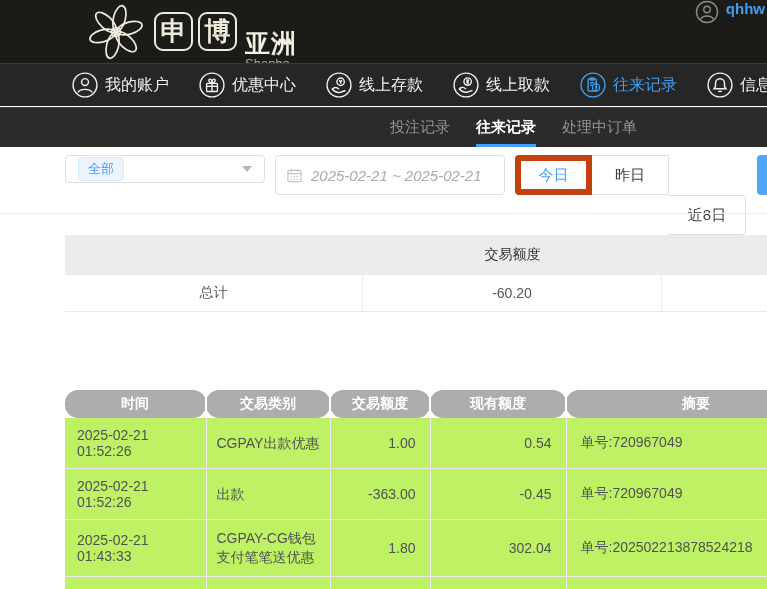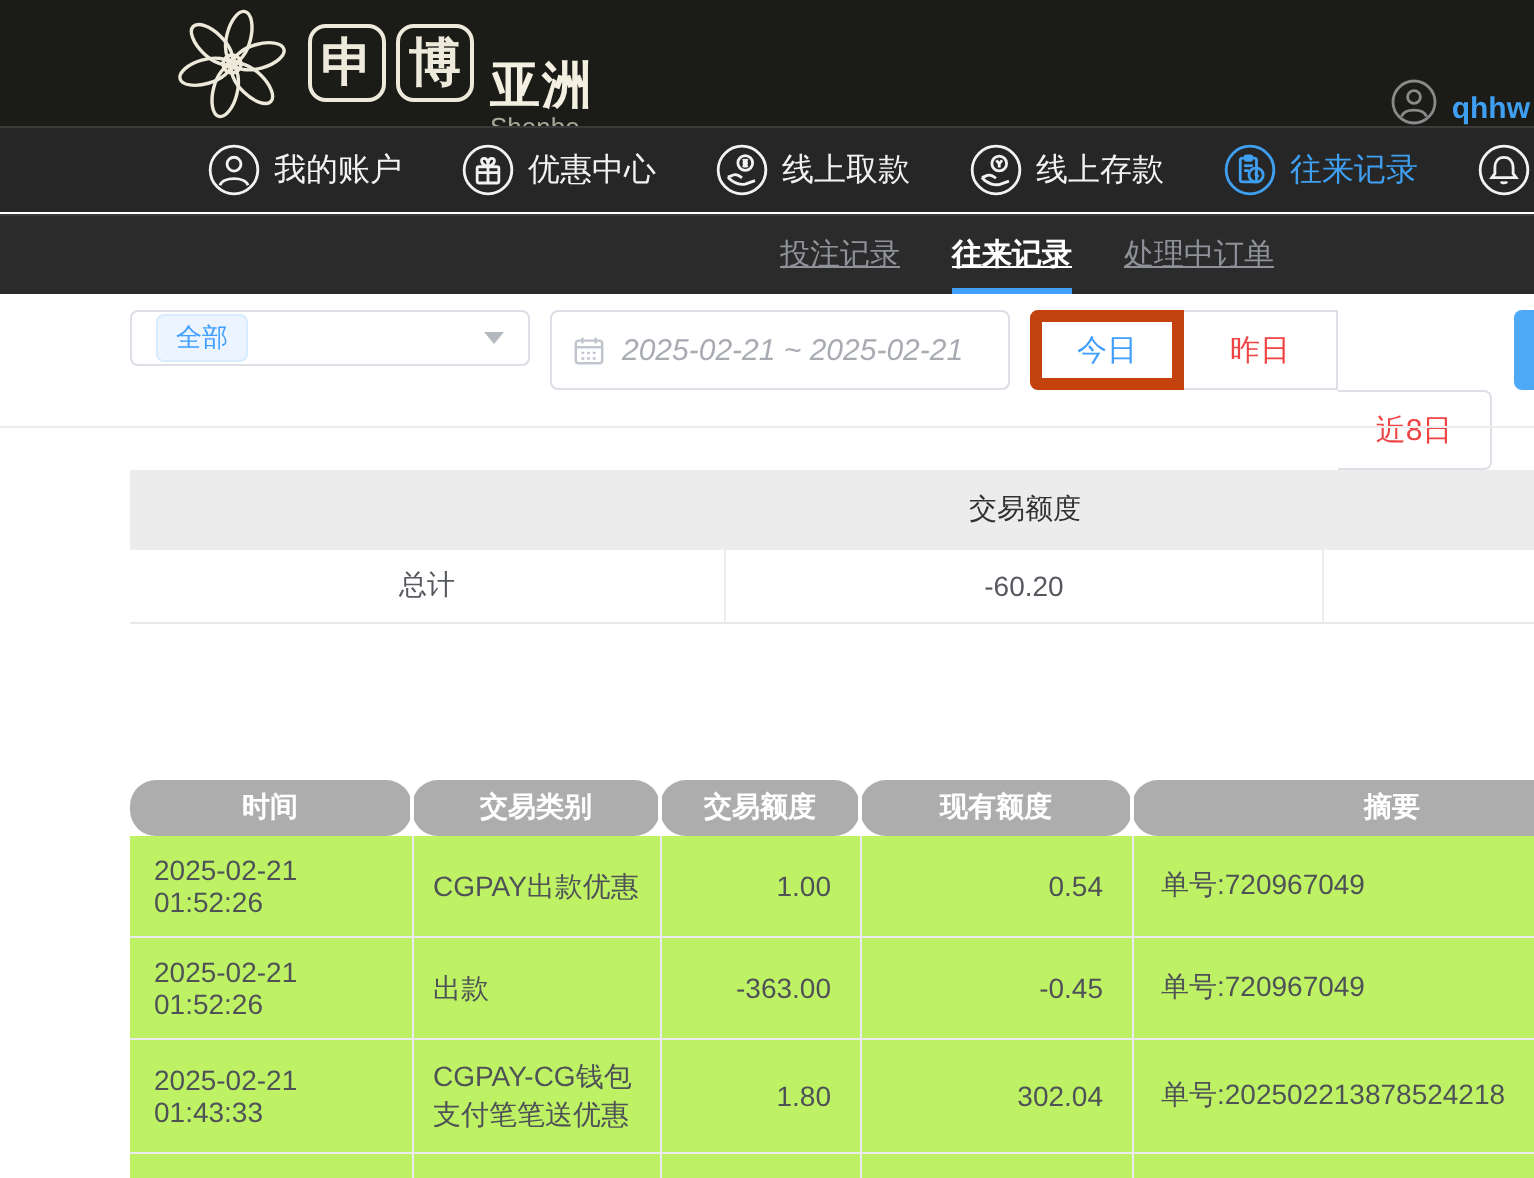--- a/index.html
+++ b/index.html
@@ -9,49 +9,49 @@
 
   
   .topbar { position:absolute; left:0; top:0; width:767px; height:63px; background:#1b1b18; display:flex; align-items:center; }
   .logo { display:flex; align-items:center; margin-left:84px; }
   .logo-flower { margin-right:6px; }
   .logo-box { width:39px; height:39px; border:2.5px solid #eeeadb; border-radius:9px; color:#eeeadb;
               font-size:26px; font-weight:bold; display:flex; align-items:center; justify-content:center; margin-right:5px; }
   .logo-right { display:flex; flex-direction:column; justify-content:center; margin-left:3px;margin-top:39px; }
   .logo-asia { color:#f3f0e2; font-size:25px; font-weight:bold; letter-spacing:1px; line-height:1; }
   .logo-latin { color:#aaa89a; font-size:13px; line-height:1.2; }
-  .account { position:absolute; right:0; top:0; height:63px; display:flex; align-items:flex-end; gap:7px; padding-right:2px; cursor:pointer; }
+  .account { position:absolute; right:0; top:0; height:63px; display:flex; align-items:flex-start; gap:7px; padding-right:2px; cursor:pointer; }
   .account svg { flex:0 0 auto; }
   .account-name { color:#3f9ff0; font-size:15px; font-weight:bold; white-space:nowrap; }
 
   
   .mainnav { position:absolute; left:0; top:63px; width:767px; height:43px; background:#262626; border-top:1px solid #3a3a3a;
-             display:flex; align-items:center; padding-left:104px; column-gap:30px; overflow:hidden; }
+             display:flex; align-items:center; padding-left:72px; column-gap:30px; overflow:hidden; }
   .nav-item { display:flex; align-items:center; gap:7px; color:#f2f2f2; font-size:16px; white-space:nowrap; cursor:pointer; flex:0 0 auto; }
   .nav-item.active { color:#3f9ff0; }
   .nav-item svg { display:block; }
 
   
   .subnav { position:absolute; left:0; top:107px; width:767px; height:40px; background:#2b2b2b; border-top:1px solid #3a3a3a;
             display:flex; align-items:stretch; padding-left:390px; column-gap:26px; }
-  .tab { position:relative; display:flex; align-items:center; color:#8f9399; font-size:15px; cursor:pointer; white-space:nowrap;text-decoration:underline; }
+  .tab { position:relative; display:flex; align-items:center; color:#8f9399; font-size:15px; cursor:pointer; white-space:nowrap; }
   .tab.active { color:#ffffff; font-weight:bold; }
   .tab.active::after { content:""; position:absolute; left:0; right:0; bottom:0; height:3px; background:#409eff; }
 
   
   .filters { position:absolute; left:0; top:155px; width:767px; height:40px; }
   .select-box { position:absolute; left:65px; top:0; width:200px; height:28px; background:#fff; border:1px solid #dcdfe6; border-radius:4px;
                 display:flex; align-items:center; padding:0 12px; cursor:pointer; }
   .chip { background:#ecf5ff; border:1px solid #d9ecff; color:#409eff; font-size:13px; border-radius:4px; padding:3px 9px; line-height:1.2; }
   .caret-down { margin-left:auto; width:0; height:0; border-left:5px solid transparent; border-right:5px solid transparent; border-top:6px solid #b4b8bf; }
   .date-box { position:absolute; left:275px; top:0; width:230px; height:40px; background:#fff; border:1px solid #dcdfe6; border-radius:4px;
               display:flex; align-items:center; gap:8px; padding:0 10px; cursor:text;font-style:italic; }
   .date-text { color:#a8abb2; font-size:15px; white-space:nowrap; }
   .btn-group { position:absolute; left:515px; top:0; display:flex; }
-  .qbtn { width:77px; height:40px; background:#fff; border:1px solid #dcdfe6; border-left-width:0; color:#ef4444; font-size:15px;
+  .qbtn { width:77px; height:40px; background:#fff; border:1px solid #dcdfe6; border-left-width:0; color:#404040; font-size:15px;
           display:flex; align-items:center; justify-content:center; cursor:pointer; }
   .qbtn:first-child { border-left-width:1px; border-radius:4px 0 0 4px; }
   .qbtn:last-child { border-radius:0 4px 4px 0;margin-top:40px; }
   .qbtn.active { border:6px solid #c2410c; color:#409eff;align-items:center; }
   .search-btn { position:absolute; left:757px; top:0; width:26px; height:40px; background:#4da9f5; border-radius:4px; cursor:pointer; }
   .divider { position:absolute; left:0; top:213px; width:767px; height:1px; background:#ededed; }
 
   
   .summary { position:absolute; left:65px; top:235px; width:760px; }
   .summary .s-head { display:flex; background:#ececec; height:40px; }
@@ -140,36 +140,36 @@
           <rect x="7" y="10.5" width="10" height="7.5" rx="0.8"></rect>
           <line x1="7" y1="13.2" x2="17" y2="13.2"></line>
           <line x1="12" y1="10.5" x2="12" y2="18"></line>
           <path d="M12 10.5 C 9 9.8 8 6.8 10.2 6.6 C 12 6.5 12 9.5 12 10.5 C 12 9.5 12 6.5 13.8 6.6 C 16 6.8 15 9.8 12 10.5 Z"></path>
       </svg>
       <span>优惠中心</span>
     </div>
     <div class="nav-item">
       <svg width="26" height="26" viewBox="0 0 24 24" fill="none" stroke="currentColor" stroke-width="1.3">
         <circle cx="12" cy="12" r="11"></circle>
+          <circle cx="13.5" cy="9" r="3.4"></circle>
+          <path d="M12.2 7.5 l1.3 1.7 1.3 -1.7 M13.5 9.2 v1.6"></path>
+          <path d="M5.5 15.5 c2.5 3 6 3.6 8 3.2 l4.5 -1.6"></path>
+          <path d="M5.5 15.5 l2.5 -1 c1.5 -0.5 3 0.5 4 1.3"></path>
+      </svg>
+      <span>线上存款</span>
+    </div>
+    <div class="nav-item">
+      <svg width="26" height="26" viewBox="0 0 24 24" fill="none" stroke="currentColor" stroke-width="1.3">
+        <circle cx="12" cy="12" r="11"></circle>
           <circle cx="13.5" cy="8.8" r="3.4"></circle>
           <path d="M12.3 7.6 c2.4 -1 2.4 3.4 0 2.4 m2.4 -2.4 c-2.4 -1 -2.4 3.4 0 2.4"></path>
           <path d="M5.5 15.3 c2.5 3 6 3.6 8 3.2 l4.5 -1.6"></path>
           <path d="M5.5 15.3 l2.5 -1 c1.5 -0.5 3 0.5 4 1.3"></path>
       </svg>
       <span>线上取款</span>
-    </div>
-    <div class="nav-item">
-      <svg width="26" height="26" viewBox="0 0 24 24" fill="none" stroke="currentColor" stroke-width="1.3">
-        <circle cx="12" cy="12" r="11"></circle>
-          <circle cx="13.5" cy="9" r="3.4"></circle>
-          <path d="M12.2 7.5 l1.3 1.7 1.3 -1.7 M13.5 9.2 v1.6"></path>
-          <path d="M5.5 15.5 c2.5 3 6 3.6 8 3.2 l4.5 -1.6"></path>
-          <path d="M5.5 15.5 l2.5 -1 c1.5 -0.5 3 0.5 4 1.3"></path>
-      </svg>
-      <span>线上存款</span>
     </div>
     <div class="nav-item active">
       <svg width="26" height="26" viewBox="0 0 24 24" fill="none" stroke="currentColor" stroke-width="1.3">
         <circle cx="12" cy="12" r="11"></circle>
           <rect x="7.5" y="6.5" width="7.5" height="11" rx="1"></rect>
           <rect x="9.8" y="5.5" width="3" height="2" rx="0.5"></rect>
           <line x1="9.3" y1="10" x2="13.3" y2="10"></line>
           <line x1="9.3" y1="12.3" x2="11.5" y2="12.3"></line>
           <circle cx="14.8" cy="14.3" r="3.3"></circle>
           <path d="M14.8 12.8 v1.6 l1.2 0.8"></path>

